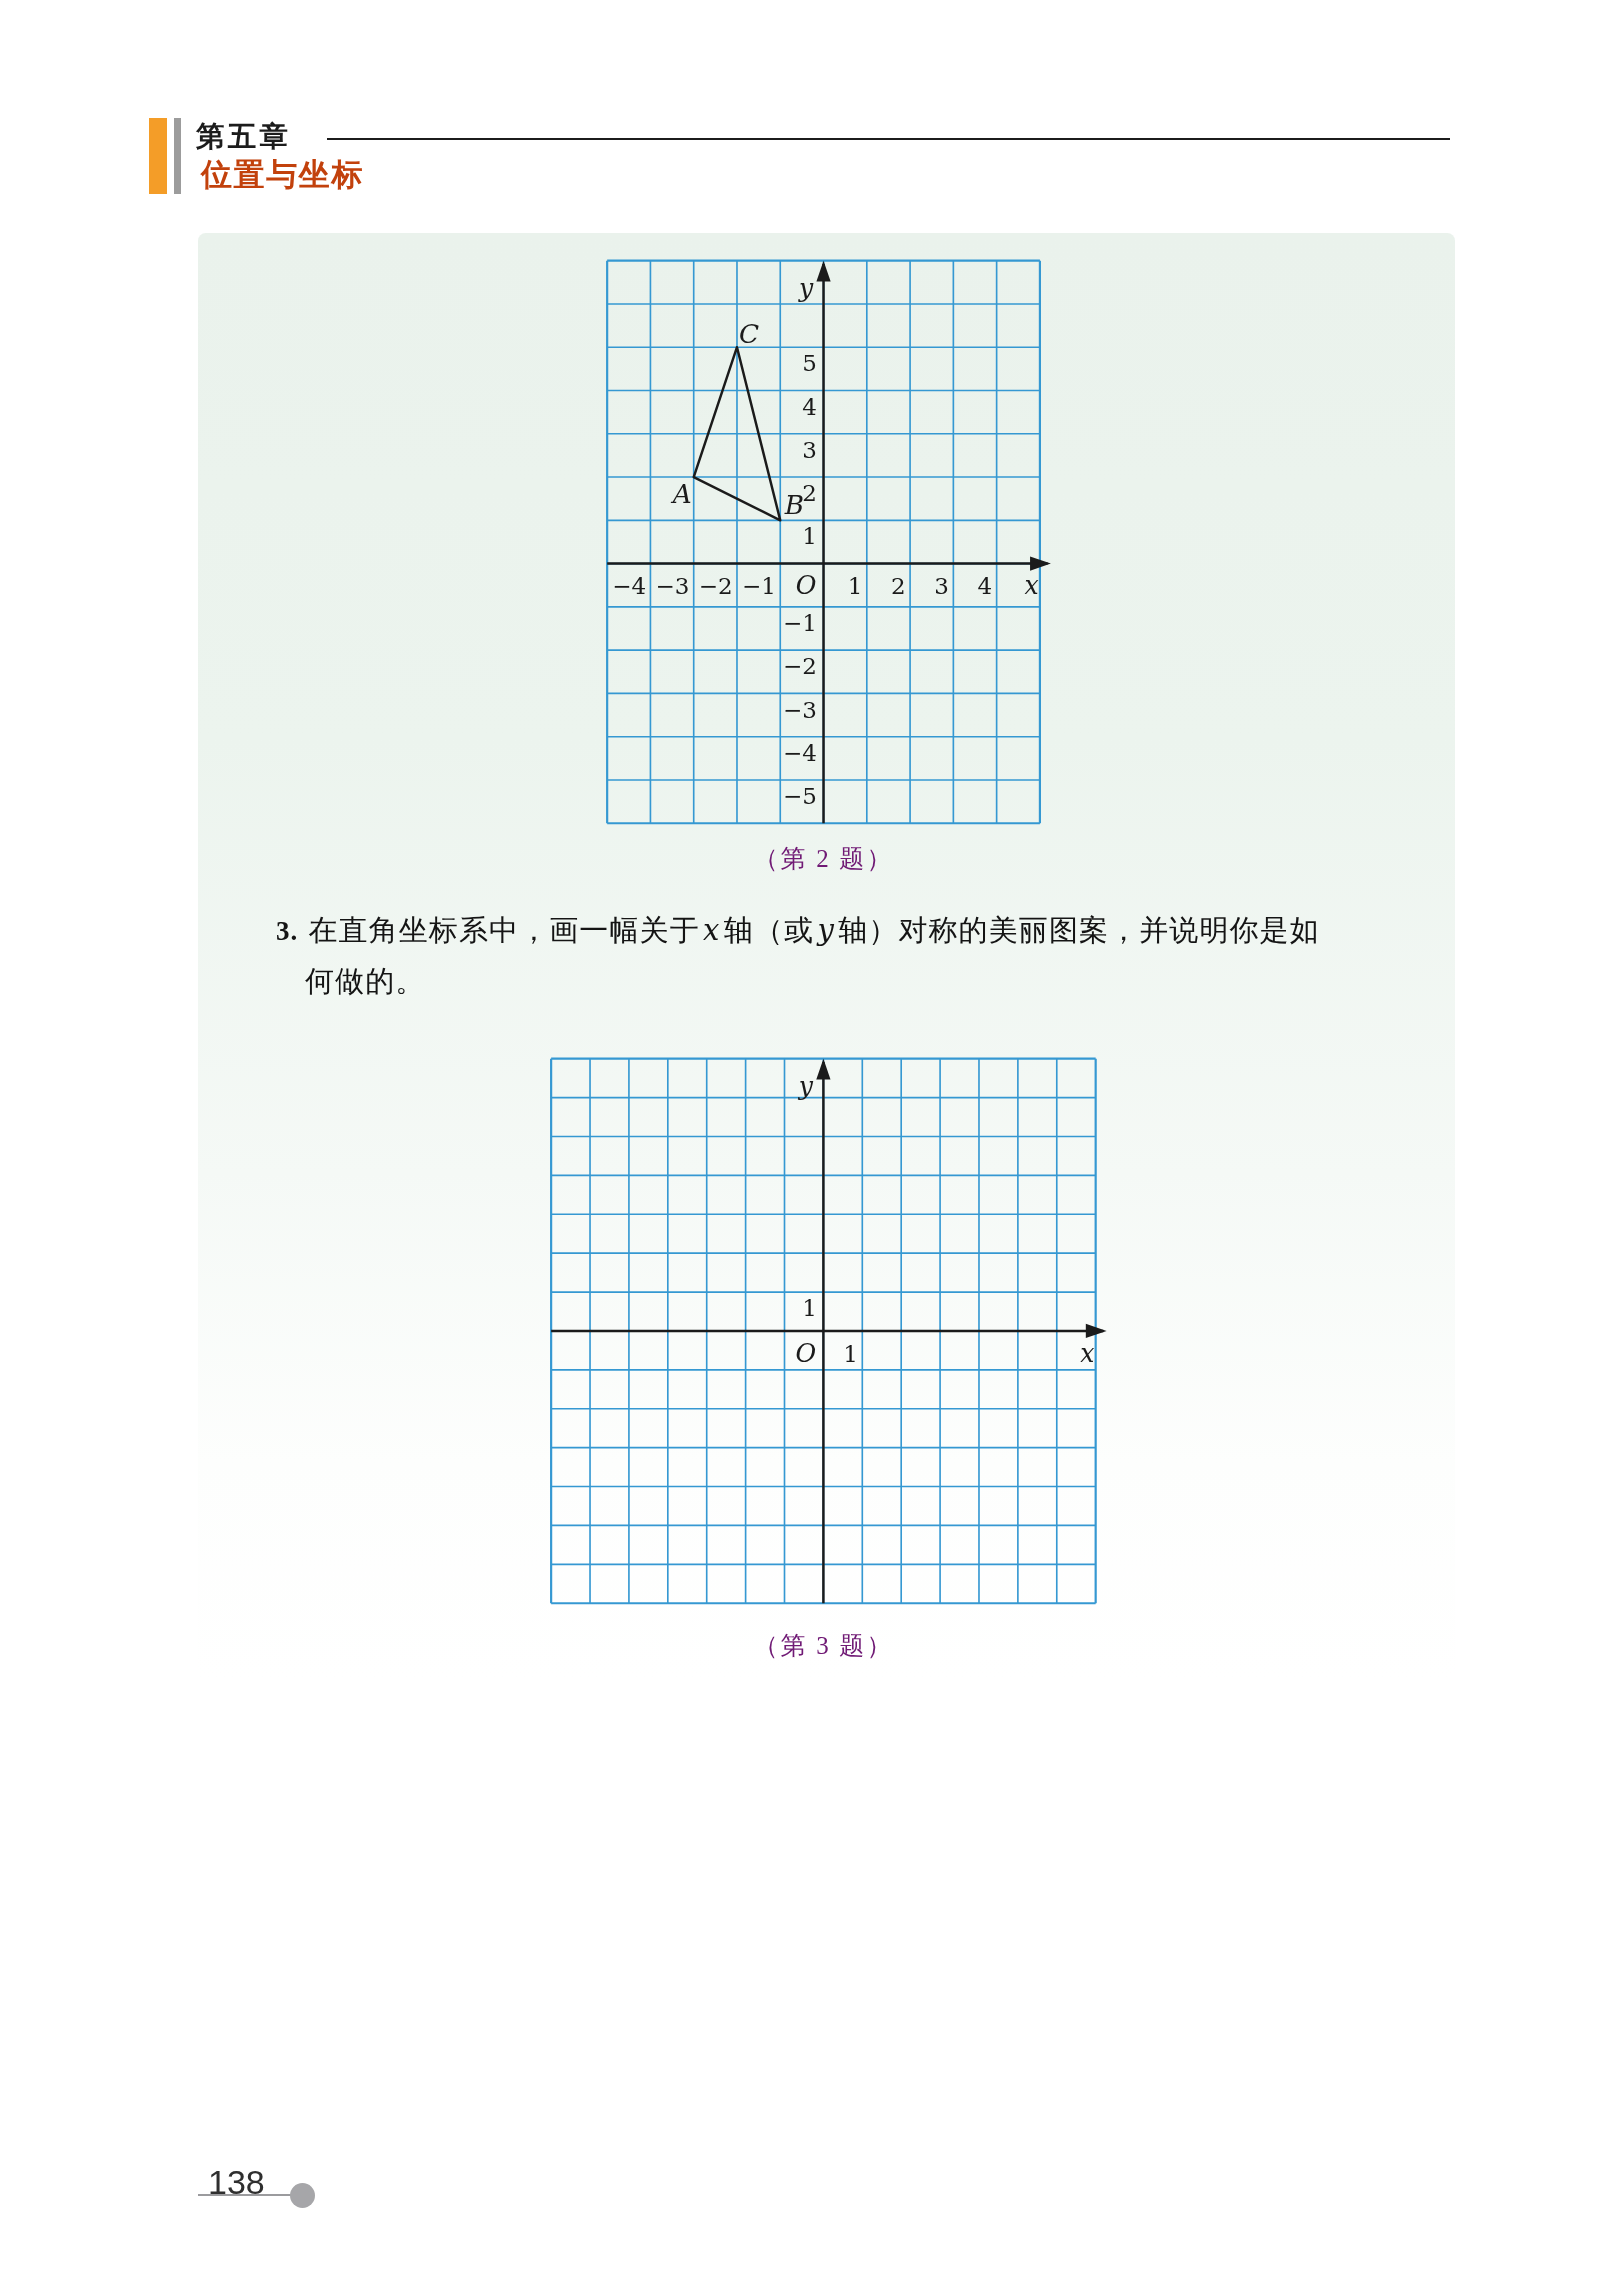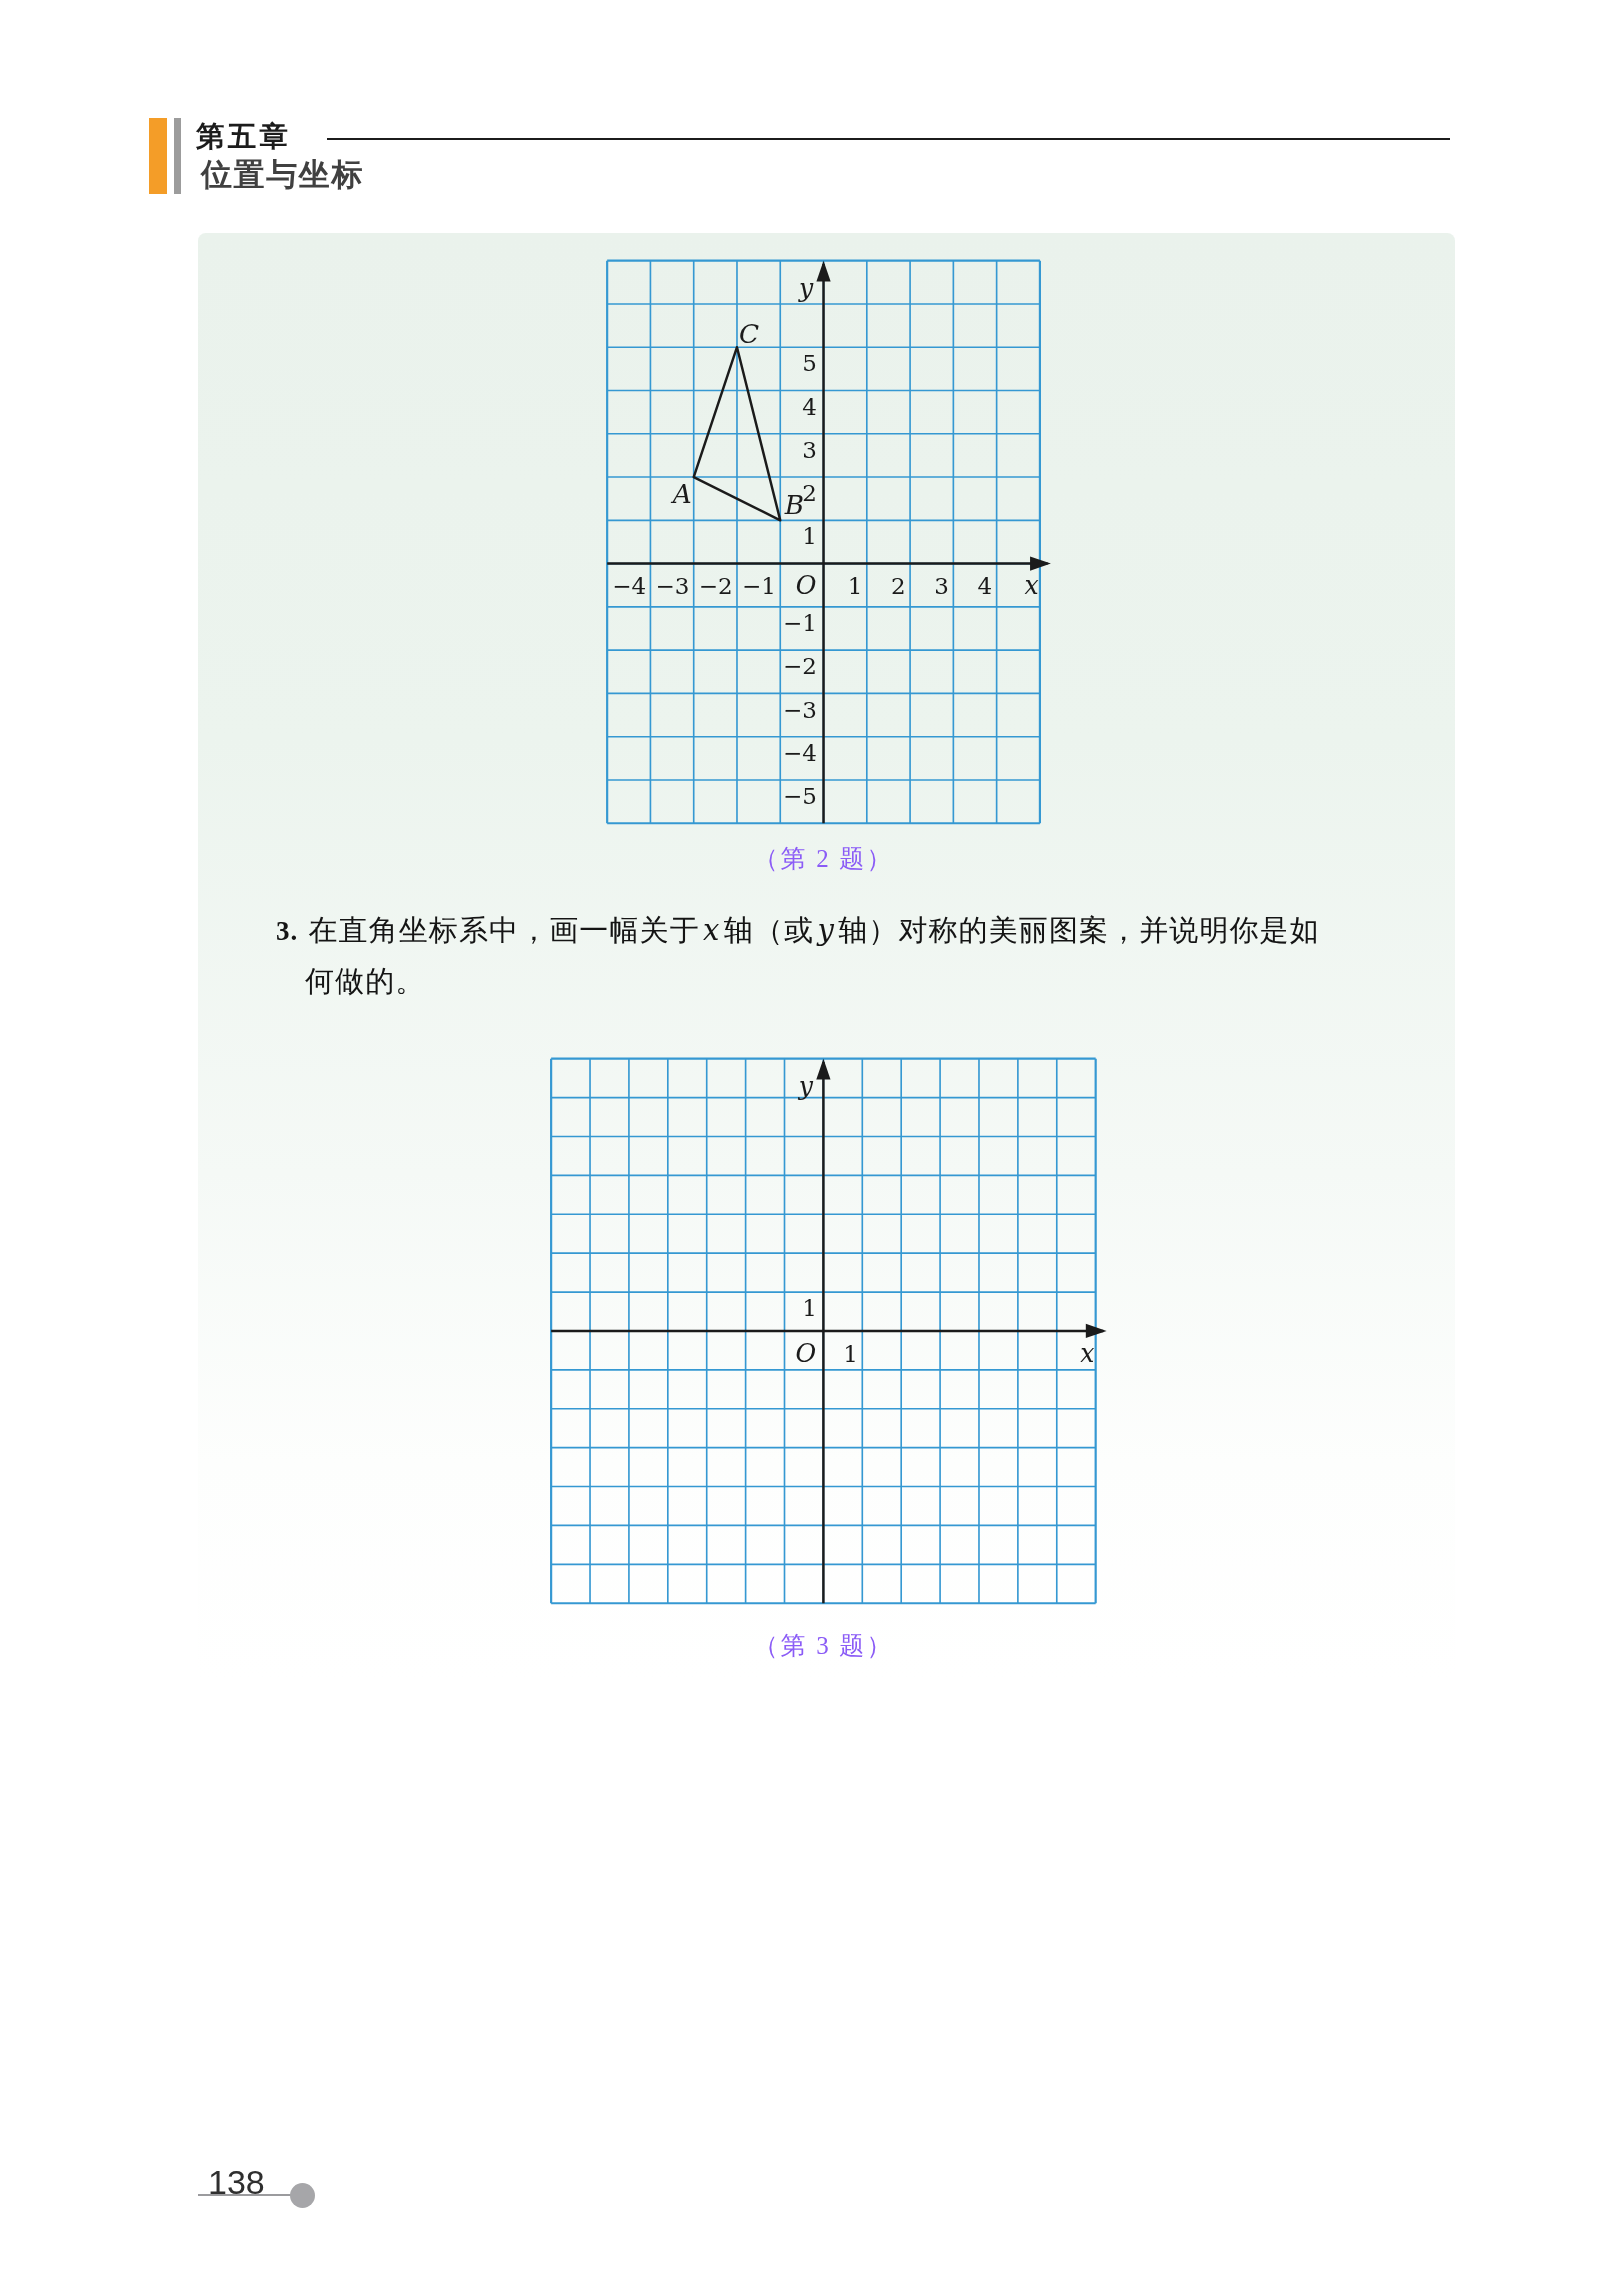--- a/index.html
+++ b/index.html
@@ -4,28 +4,28 @@
 <style>
   html,body{margin:0;padding:0;background:#ffffff;}
   .page{position:relative;width:1623px;height:2295px;background:#ffffff;overflow:hidden;
         font-family:"Liberation Serif",serif;color:#1f1f1f;border-radius:20px;}
   
   .accent-bar{position:absolute;left:149px;top:118px;width:18px;height:76px;background:#F49D28;}
   .gray-bar{position:absolute;left:174px;top:118px;width:7.1px;height:76px;background:#9C9C9C;}
   .chapter{position:absolute;left:196px;top:121px;font-family:"Liberation Sans",sans-serif;
            font-size:28.5px;font-weight:600;letter-spacing:3.3px;color:#1c1c1c;line-height:1.1;}
   .chapter-title{position:absolute;left:201px;top:158px;font-family:"Liberation Sans",sans-serif;
-           font-size:31px;font-weight:600;letter-spacing:1.6px;color:#404040;line-height:1.1;}
+           font-size:31px;font-weight:600;letter-spacing:1.6px;color:#c2410c;line-height:1.1;}
   .header-rule{position:absolute;left:327px;top:138px;width:1123px;height:1.6px;background:#1c1c1c;}
   
   .content-panel{position:absolute;left:198px;top:233px;width:1257px;height:1447px;border-radius:7.7px;
      background:linear-gradient(180deg,#EAF2EC 0%,#ECF4EE 35%,#F5F9F6 65%,#FDFEFD 85%,#FFFFFF 100%);}
   
   .fig-svg{position:absolute;}
-  .caption{position:absolute;text-align:center;font-size:25px;letter-spacing:2.2px;color:#8b5cf6;}
+  .caption{position:absolute;text-align:center;font-size:25px;letter-spacing:2.2px;color:#701a75;}
   
   .prob-line{position:absolute;font-size:29px;line-height:1.4;letter-spacing:1.1px;color:#141414;white-space:nowrap;}
   .prob-num{font-weight:700;font-size:27px;padding-right:10px;}
   .math-var{font-family:"DejaVu Serif",serif;font-style:italic;padding:0 3.3px;}
   
   .page-num{position:absolute;left:208px;top:2163px;font-family:"Liberation Sans",sans-serif;
             font-size:34px;font-weight:500;color:#2f2f2f;}
   .footer-line{position:absolute;left:198px;top:2194px;width:105px;height:1.6px;background:#9b9b9e;}
   .footer-dot{position:absolute;left:290px;top:2183px;width:25px;height:25px;border-radius:50%;background:#a6a6a9;}
   

